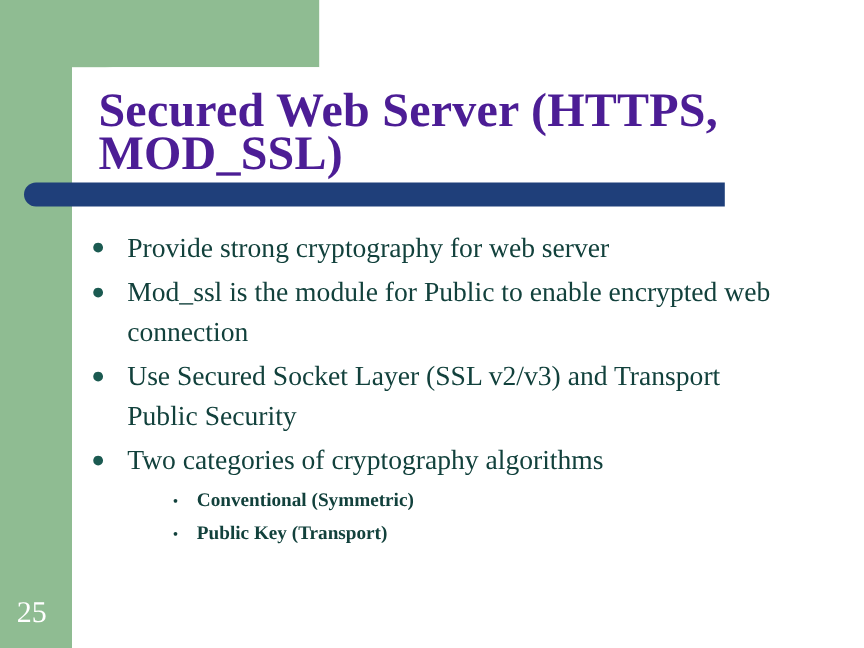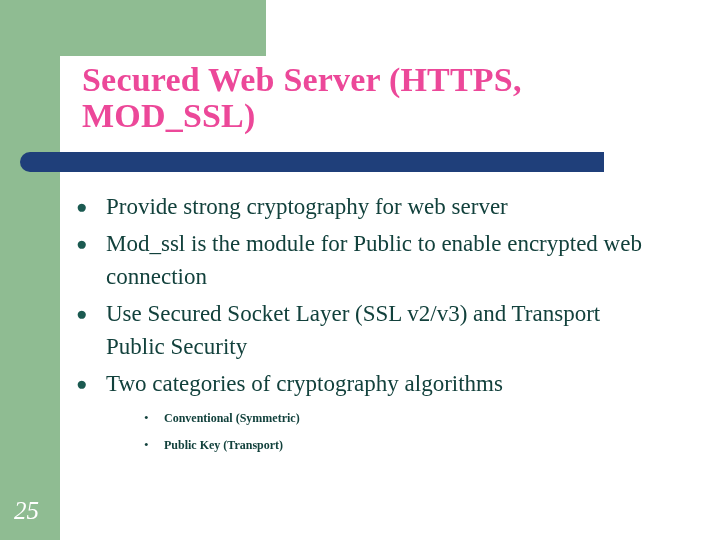--- a/index.html
+++ b/index.html
@@ -45,25 +45,25 @@
     top: 56px;
     width: 206px;
     height: 40px;
     background: #ffffff;
     border-top-left-radius: 34px;
   }
   
   .title {
     position: absolute;
     left: 82px;
-    top: 62px;
+    top: 74px;
     width: 600px;
-    color: #ec4899;
+    color: #4c1d95;
     font-family: "Liberation Serif", serif;
-    font-size: 34px;
+    font-size: 40px;
     font-weight: bold;
     line-height: 36px;
     letter-spacing: 0.2px;
   }
   
   .rule-bar {
     position: absolute;
     left: 20px;
     top: 152px;
     width: 584px;
@@ -113,34 +113,33 @@
     flex: 0 0 auto;
     width: 20px;
     color: #12413c;
     font-size: 13px;
     line-height: 24px;
   }
   .sub-text {
     flex: 1 1 auto;
     color: #12413c;
     font-family: "Liberation Serif", serif;
-    font-size: 12px;
+    font-size: 16px;
     font-weight: bold;
     line-height: 24px;
   }
   
   .slide-number {
     position: absolute;
     left: 14px;
     top: 497px;
     color: #ffffff;
     font-family: "Liberation Serif", serif;
     font-size: 25px;
     line-height: 28px;
-    font-style: italic;
   }
 </style>
 </head>
 <body>
 
 <div class="slide">
 
   <div class="left-band"></div>
   <div class="top-band"></div>
   <div class="notch"></div>

